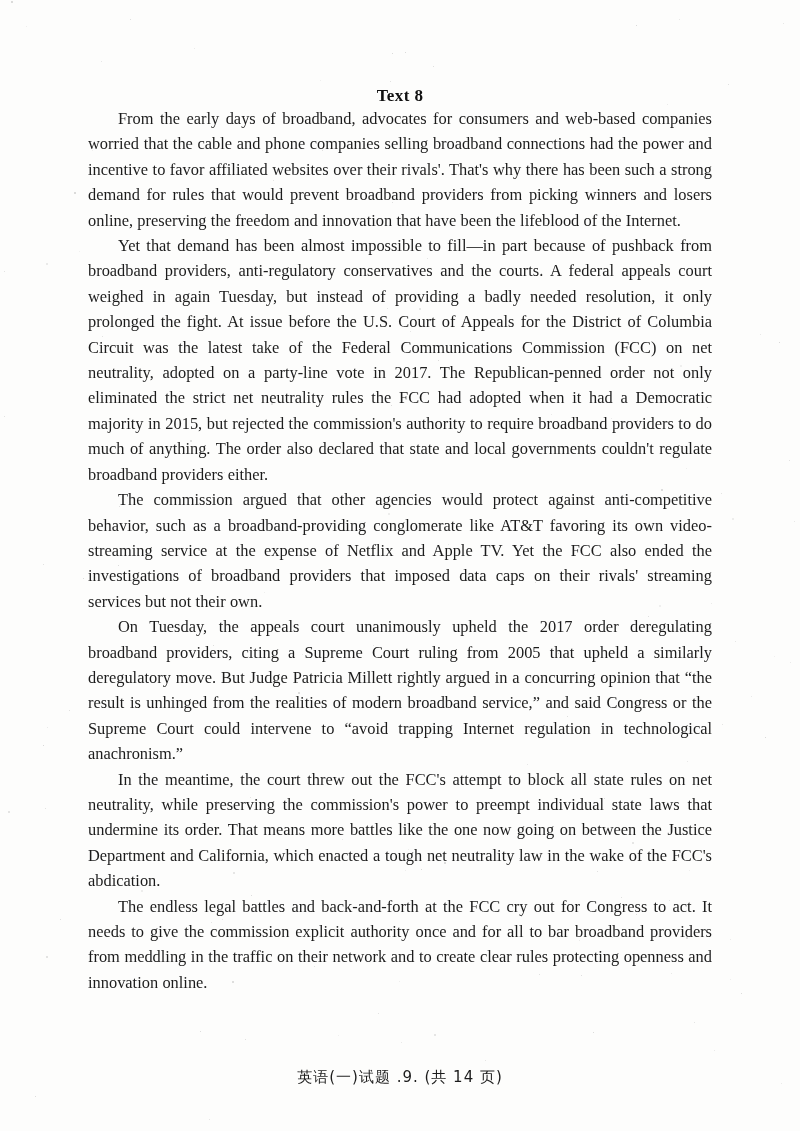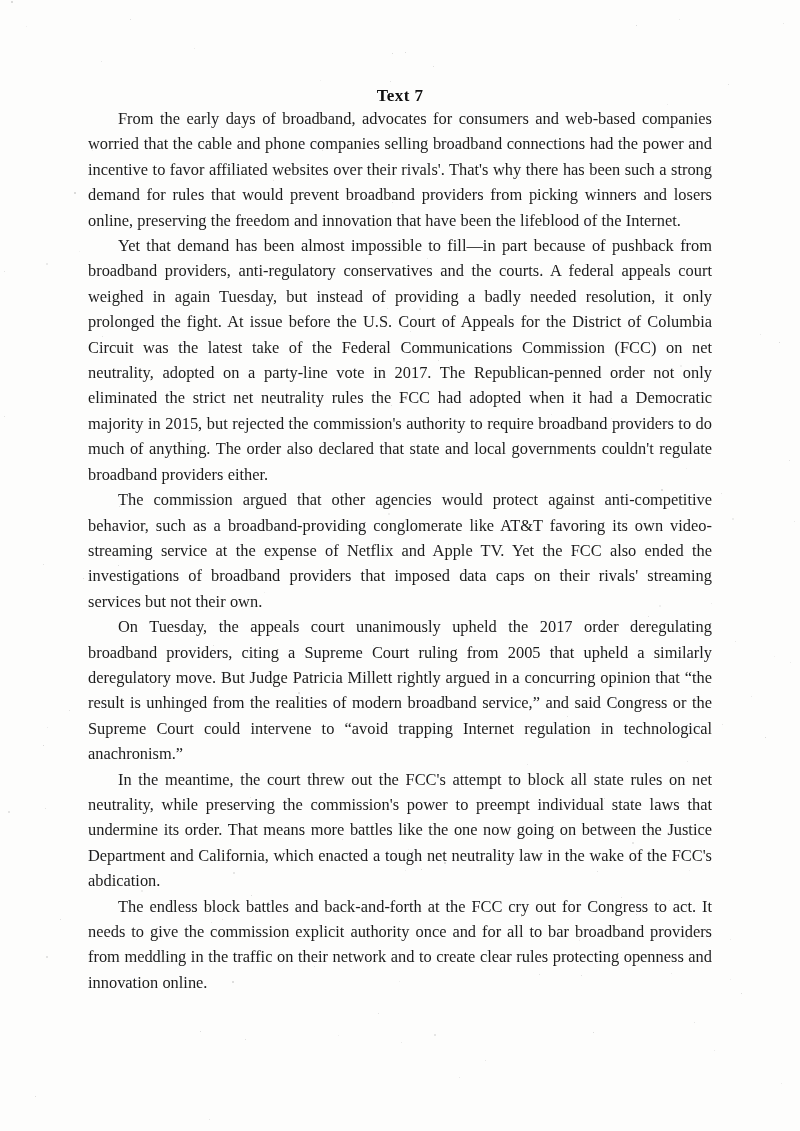--- a/index.html
+++ b/index.html
@@ -238,26 +238,27 @@
       <span style="left:419px;top:308px;width:2px;height:2px;opacity:0.52"></span>
       <span style="left:79px;top:251px;width:1px;height:1px;opacity:0.26"></span>
       <span style="left:519px;top:858px;width:1px;height:1px;opacity:0.65"></span>
       <span style="left:390px;top:81px;width:1px;height:1px;opacity:0.56"></span>
       <span style="left:387px;top:308px;width:1px;height:1px;opacity:0.49"></span>
       <span style="left:26px;top:26px;width:1px;height:1px;opacity:0.31"></span>
     </div>
 
   <div id="content">
 
-    <h1 id="doc-title">Text 7</h1>
+    <h1 id="doc-title">Text 8</h1>
 
     <div id="para-list">
       <p class="para">From the early days of broadband, advocates for consumers and web-based companies worried that the cable and phone companies selling broadband connections had the power and incentive to favor affiliated websites over their rivals'. That's why there has been such a strong demand for rules that would prevent broadband providers from picking winners and losers online, preserving the freedom and innovation that have been the lifeblood of the Internet.</p>
       <p class="para">Yet that demand has been almost impossible to fill—in part because of pushback from broadband providers, anti-regulatory conservatives and the courts. A federal appeals court weighed in again Tuesday, but instead of providing a badly needed resolution, it only prolonged the fight. At issue before the U.S. Court of Appeals for the District of Columbia Circuit was the latest take of the Federal Communications Commission (FCC) on net neutrality, adopted on a party-line vote in 2017. The Republican-penned order not only eliminated the strict net neutrality rules the FCC had adopted when it had a Democratic majority in 2015, but rejected the commission's authority to require broadband providers to do much of anything. The order also declared that state and local governments couldn't regulate broadband providers either.</p>
       <p class="para">The commission argued that other agencies would protect against anti-competitive behavior, such as a broadband-providing conglomerate like AT&amp;T favoring its own video-streaming service at the expense of Netflix and Apple TV. Yet the FCC also ended the investigations of broadband providers that imposed data caps on their rivals' streaming services but not their own.</p>
       <p class="para">On Tuesday, the appeals court unanimously upheld the 2017 order deregulating broadband providers, citing a Supreme Court ruling from 2005 that upheld a similarly deregulatory move. But Judge Patricia Millett rightly argued in a concurring opinion that “the result is unhinged from the realities of modern broadband service,” and said Congress or the Supreme Court could intervene to “avoid trapping Internet regulation in technological anachronism.”</p>
       <p class="para">In the meantime, the court threw out the FCC's attempt to block all state rules on net neutrality, while preserving the commission's power to preempt individual state laws that undermine its order. That means more battles like the one now going on between the Justice Department and California, which enacted a tough net neutrality law in the wake of the FCC's abdication.</p>
-      <p class="para">The endless block battles and back-and-forth at the FCC cry out for Congress to act. It needs to give the commission explicit authority once and for all to bar broadband providers from meddling in the traffic on their network and to create clear rules protecting openness and innovation online.</p>
+      <p class="para">The endless legal battles and back-and-forth at the FCC cry out for Congress to act. It needs to give the commission explicit authority once and for all to bar broadband providers from meddling in the traffic on their network and to create clear rules protecting openness and innovation online.</p>
     </div>
   </div>
 
+  <div id="page-footer">英语(一)试题  .9.  (共 14 页)</div>
 
 </div>
 
 </body></html>

